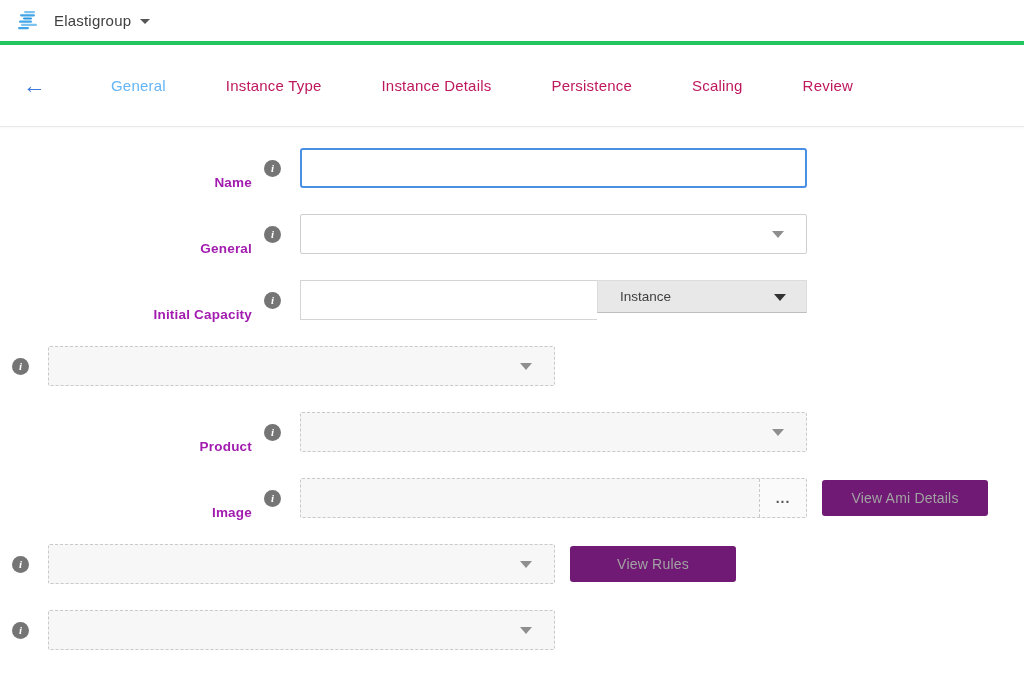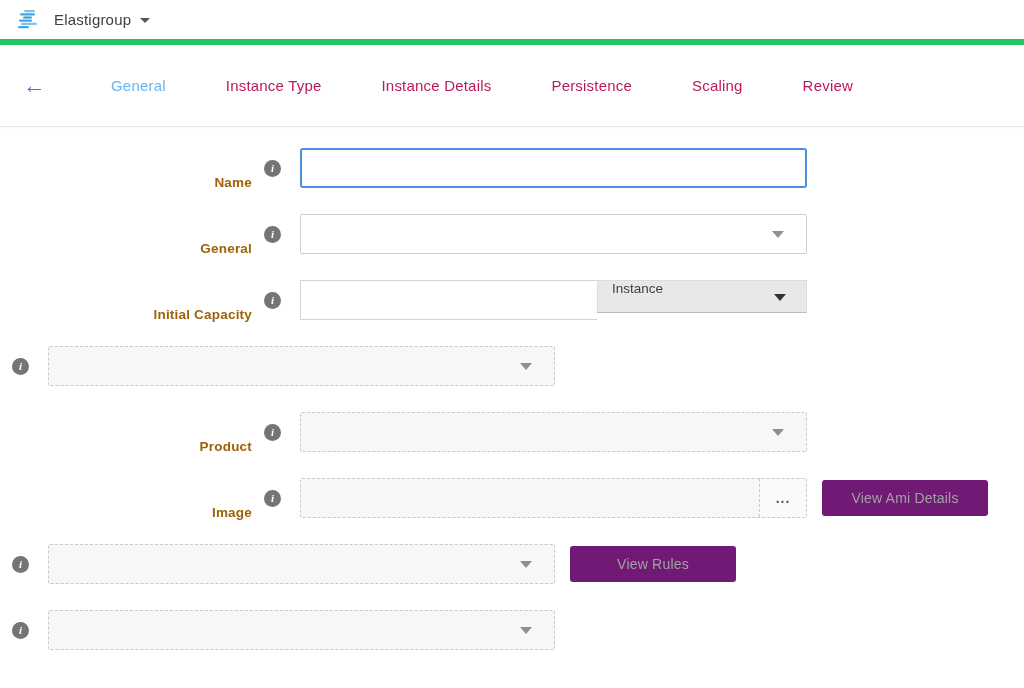--- a/index.html
+++ b/index.html
@@ -1,21 +1,21 @@
 <!DOCTYPE html>
 <html><head>
 <meta charset="utf-8">
 <style>
   * { margin: 0; padding: 0; box-sizing: border-box; }
   html, body { width: 1024px; height: 688px; background: #ffffff; font-family: "Liberation Sans", sans-serif; overflow: hidden; }
 
   
   .appbar {
     height: 45px; display: flex; align-items: center;
-    padding-left: 16px; background: #ffffff; border-bottom: 6px solid #22c55e;
+    padding-left: 16px; background: #ffffff; border-bottom: 4px solid #22c55e;
   }
   .logo { width: 26px; height: 22px; display: inline-block; }
   .app-title { font-size: 15px; color: #3f3f3f; margin-left: 12px; letter-spacing: .2px; }
   .title-caret {
     width: 0; height: 0; margin-left: 9px; margin-top: 2px;
     border-left: 5px solid transparent; border-right: 5px solid transparent;
     border-top: 5px solid #555555; display: inline-block; cursor: pointer;
   }
 
   
@@ -31,21 +31,21 @@
   .tabs { display: flex; margin-left: 40px; gap: 14px; }
   .tab {
     font-size: 15px; color: #be185d; padding: 10px 0; margin: 0 23px;
     cursor: pointer; letter-spacing: .2px; white-space: nowrap;
   }
   .tab.active { color: #64b5f6; }
 
   
   .form-area { padding-top: 21px; }
   .form-row { display: flex; align-items: center; height: 40px; margin-bottom: 26px; }
-  .label-col { width: 252px; text-align: right; font-size: 13.5px; font-weight: bold; color: #a16207; letter-spacing: .2px; margin-top: 28px; }
+  .label-col { width: 252px; text-align: right; font-size: 13.5px; font-weight: bold; color: #a21caf; letter-spacing: .2px; margin-top: 28px; }
   .info-icon {
     width: 17px; height: 17px; border-radius: 50%; background: #757575;
     color: #ffffff; font-size: 11px; font-weight: bold; line-height: 17px;
     text-align: center; margin-left: 12px; flex: 0 0 17px; cursor: pointer;
     font-family: "Liberation Serif", serif; font-style: italic;
   }
   .control-col { margin-left: 19px; width: 507px; position: relative; display: flex; }
 
   .text-input {
     width: 100%; height: 40px; border: 2px solid #4a90e2; border-radius: 3px;
@@ -68,21 +68,21 @@
 
   
   .capacity-input {
     width: 297px; height: 40px; border: 1px solid #d4d4d4; border-right: none;
     background: #ffffff; outline: none; font-size: 14px; padding: 0 10px;
     font-family: "Liberation Sans", sans-serif; color: #3f3f3f;
   }
   .unit-select {
     width: 210px; height: 33px; background: #e8e8e8; border: 1px solid #dcdcdc;
     border-bottom: 1px solid #bdbdbd; position: relative; cursor: pointer;
-    display: flex; padding-left: 14px;
+    display: flex; align-items: center; padding-left: 22px;
     font-size: 13.5px; color: #3f3f3f;
   }
   .unit-select .caret { border-top-color: #333333; right: 20px; }
 
   
   .image-input {
     width: 100%; height: 40px; border: 1px dashed #c9c9c9; border-radius: 2px;
     background: #f7f7f7; display: flex;
   }
   .image-main { flex: 1; }

